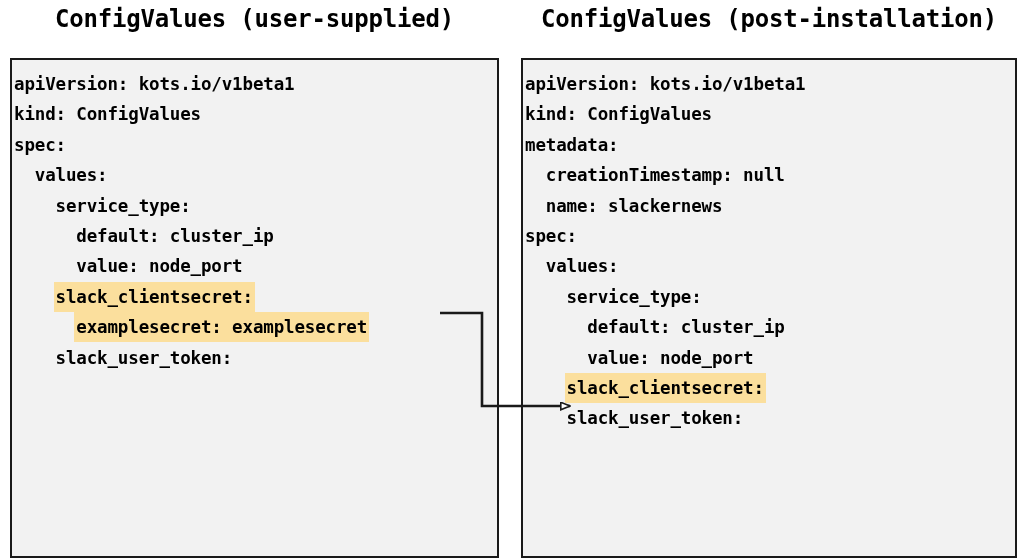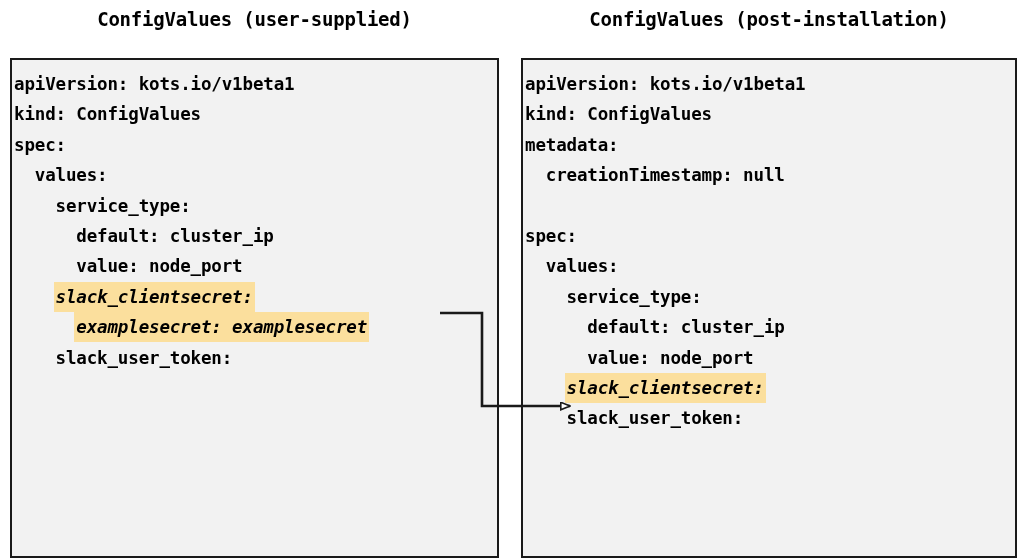--- a/index.html
+++ b/index.html
@@ -19,21 +19,21 @@
     position: absolute;
     top: 0;
   }
   #panel-left-wrap  { left: 10px;  width: 489px; }
   #panel-right-wrap { left: 521px; width: 496px; }
 
   .panel-title {
     text-align: center;
     font-family: "DejaVu Sans Mono", "Liberation Mono", monospace;
     font-weight: bold;
-    font-size: 19px;
+    font-size: 24px;
     color: #000000;
     line-height: 24px;
     padding-top: 7px;
     letter-spacing: -0.2px;
     white-space: nowrap;
   }
 
   .panel-box {
     position: absolute;
     top: 58px;
@@ -65,21 +65,20 @@
   }
 
   .code-line > .seg {
     display: inline-block;
     line-height: 24px;
     padding: 3px 2px 3px 2px;
     white-space: pre;
   }
   .code-line.hl > .seg {
     background: #fbdf9d;
-    font-style: italic;
   }
 
   
 
   #connector {
     position: absolute;
     left: 0;
     top: 0;
     width: 1019px;
     height: 559px;
@@ -108,21 +107,21 @@
 </div>
 
 <div class="panel-wrap" id="panel-right-wrap">
   <div class="panel-title">ConfigValues (post-installation)</div>
   <div class="panel-box">
     <div class="code-area" id="right-code">
         <div class="code-line"><span class="seg">apiVersion: kots.io/v1beta1</span></div>
         <div class="code-line"><span class="seg">kind: ConfigValues</span></div>
         <div class="code-line"><span class="seg">metadata:</span></div>
         <div class="code-line"><span>  </span><span class="seg">creationTimestamp: null</span></div>
-        <div class="code-line"><span>  </span></div>
+        <div class="code-line"><span>  </span><span class="seg">name: slackernews</span></div>
         <div class="code-line"><span class="seg">spec:</span></div>
         <div class="code-line"><span>  </span><span class="seg">values:</span></div>
         <div class="code-line"><span>    </span><span class="seg">service_type:</span></div>
         <div class="code-line"><span>      </span><span class="seg">default: cluster_ip</span></div>
         <div class="code-line"><span>      </span><span class="seg">value: node_port</span></div>
         <div class="code-line hl"><span>    </span><span class="seg">slack_clientsecret:</span></div>
         <div class="code-line"><span>    </span><span class="seg">slack_user_token:</span></div>
         <div class="code-line"><span>      </span></div>
       </div>
   </div>

